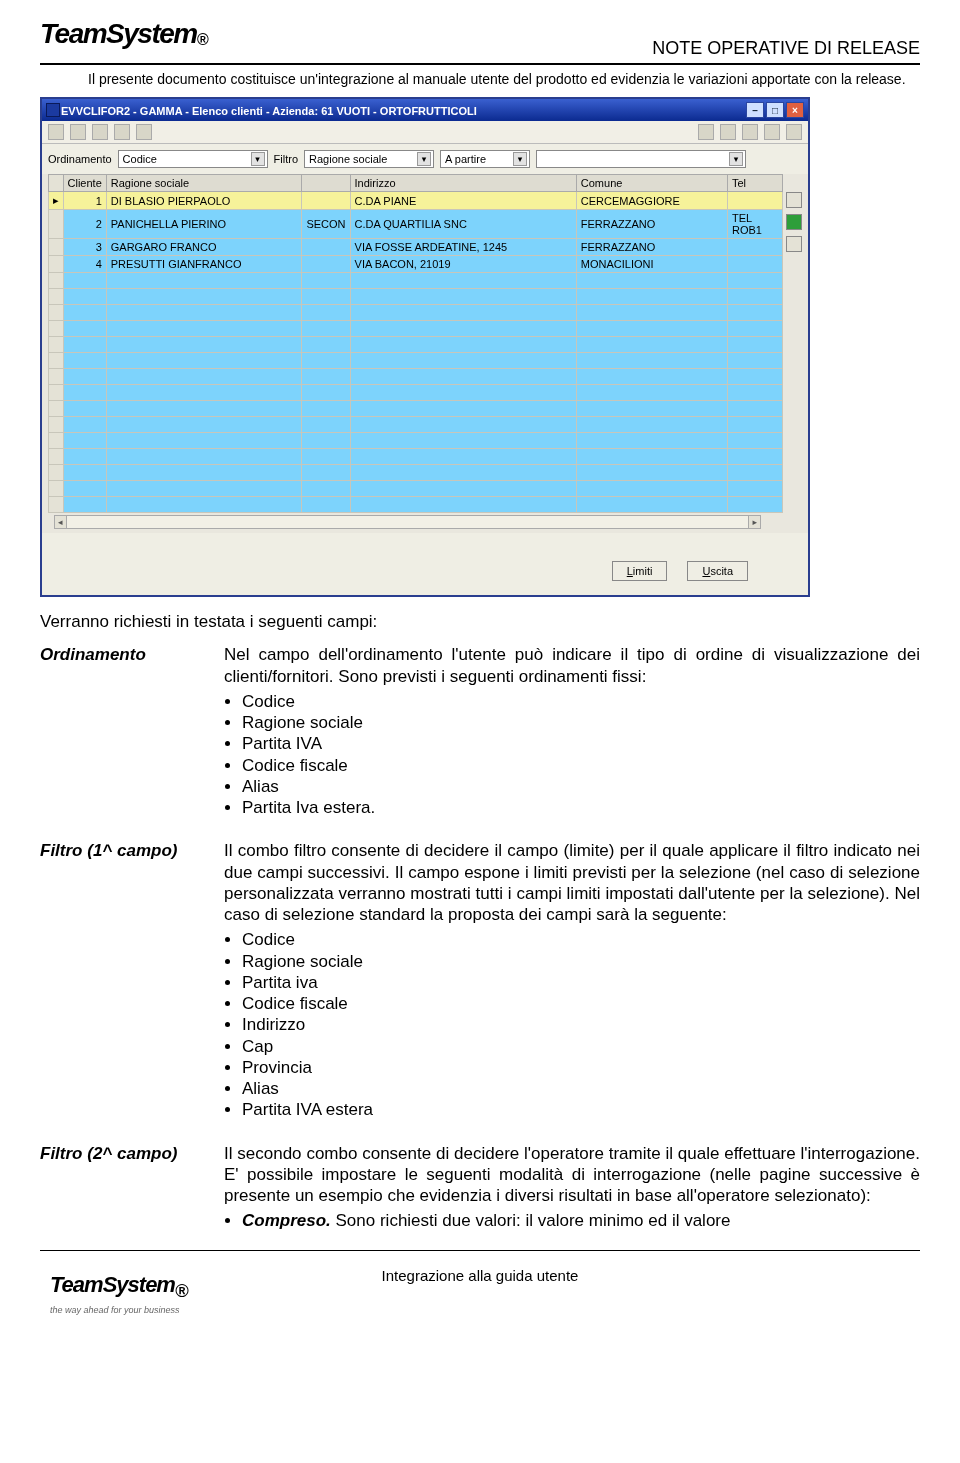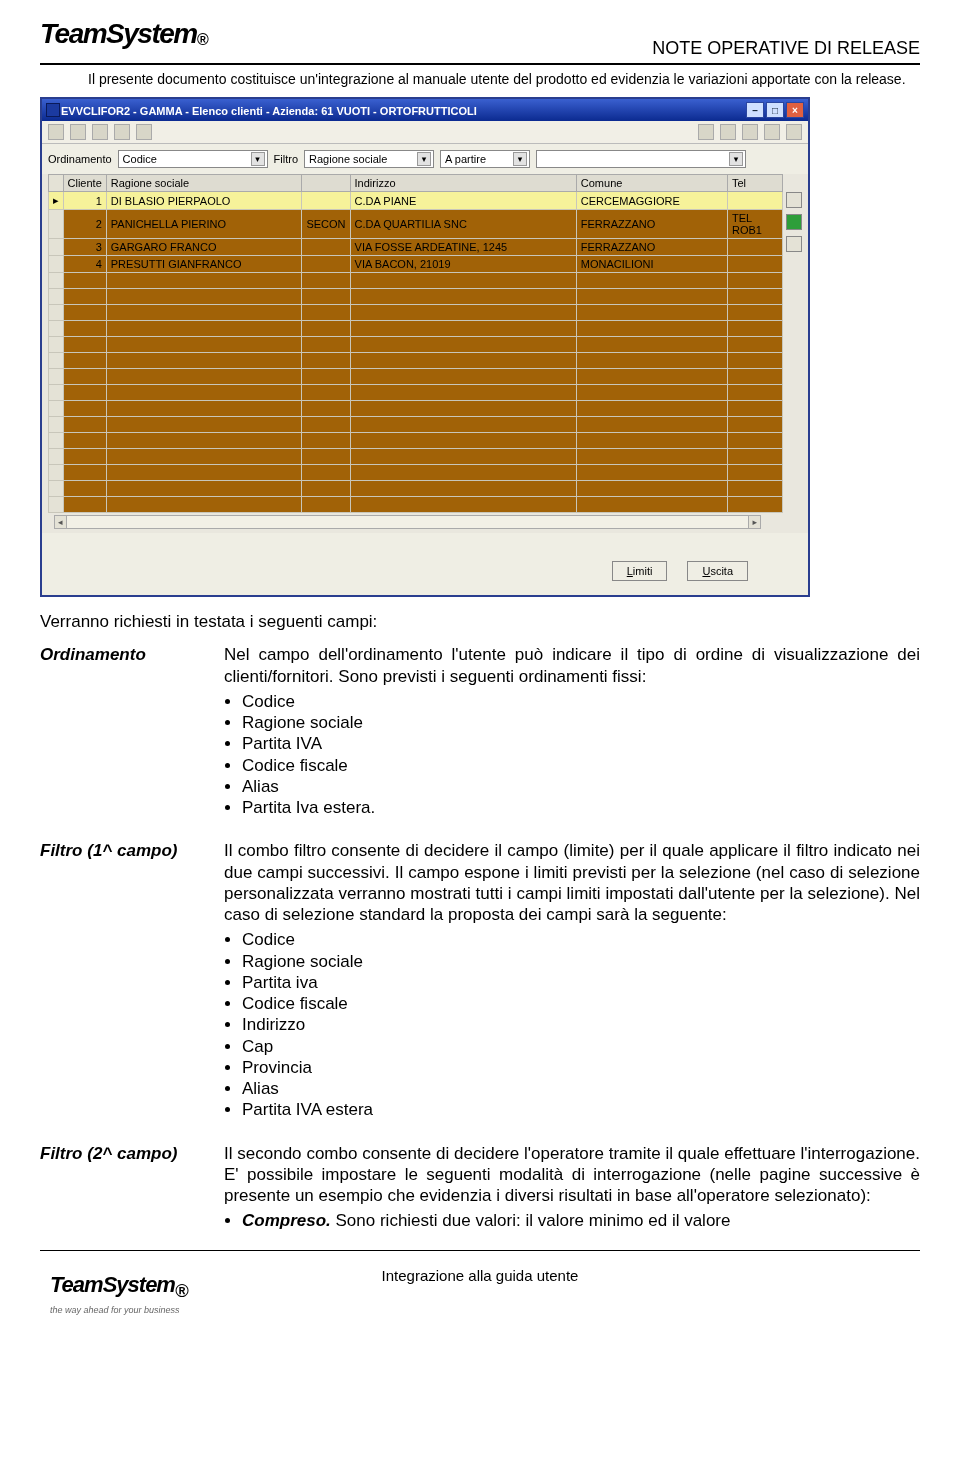--- a/index.html
+++ b/index.html
@@ -97,21 +97,21 @@
     border: 1px solid #999; display: flex; align-items: center; justify-content: center;
     font-size: 9px;
   }
   .filters .combo.ord { width: 150px; }
   .filters .combo.fil { width: 130px; }
   .filters .combo.op  { width: 90px; }
   .filters .combo.val { width: 210px; }
   .grid-area { display: flex; padding: 0 4px 4px 6px; gap: 3px; }
   .grid-scroll { flex: 1; }
   .grid {
-    width: 100%; border-collapse: collapse; background: #a16207;
+    width: 100%; border-collapse: collapse; background: #7dd3fc;
     font-size: 11px;
   }
   .grid th {
     background: #dedcd1; border: 1px solid #aaa; padding: 2px 4px;
     font-weight: normal; text-align: left;
   }
   .grid td {
     border: 1px solid #c8c6ba; padding: 2px 4px; height: 16px;
   }
   .grid tr.sel td { background: #f6f29a; }

